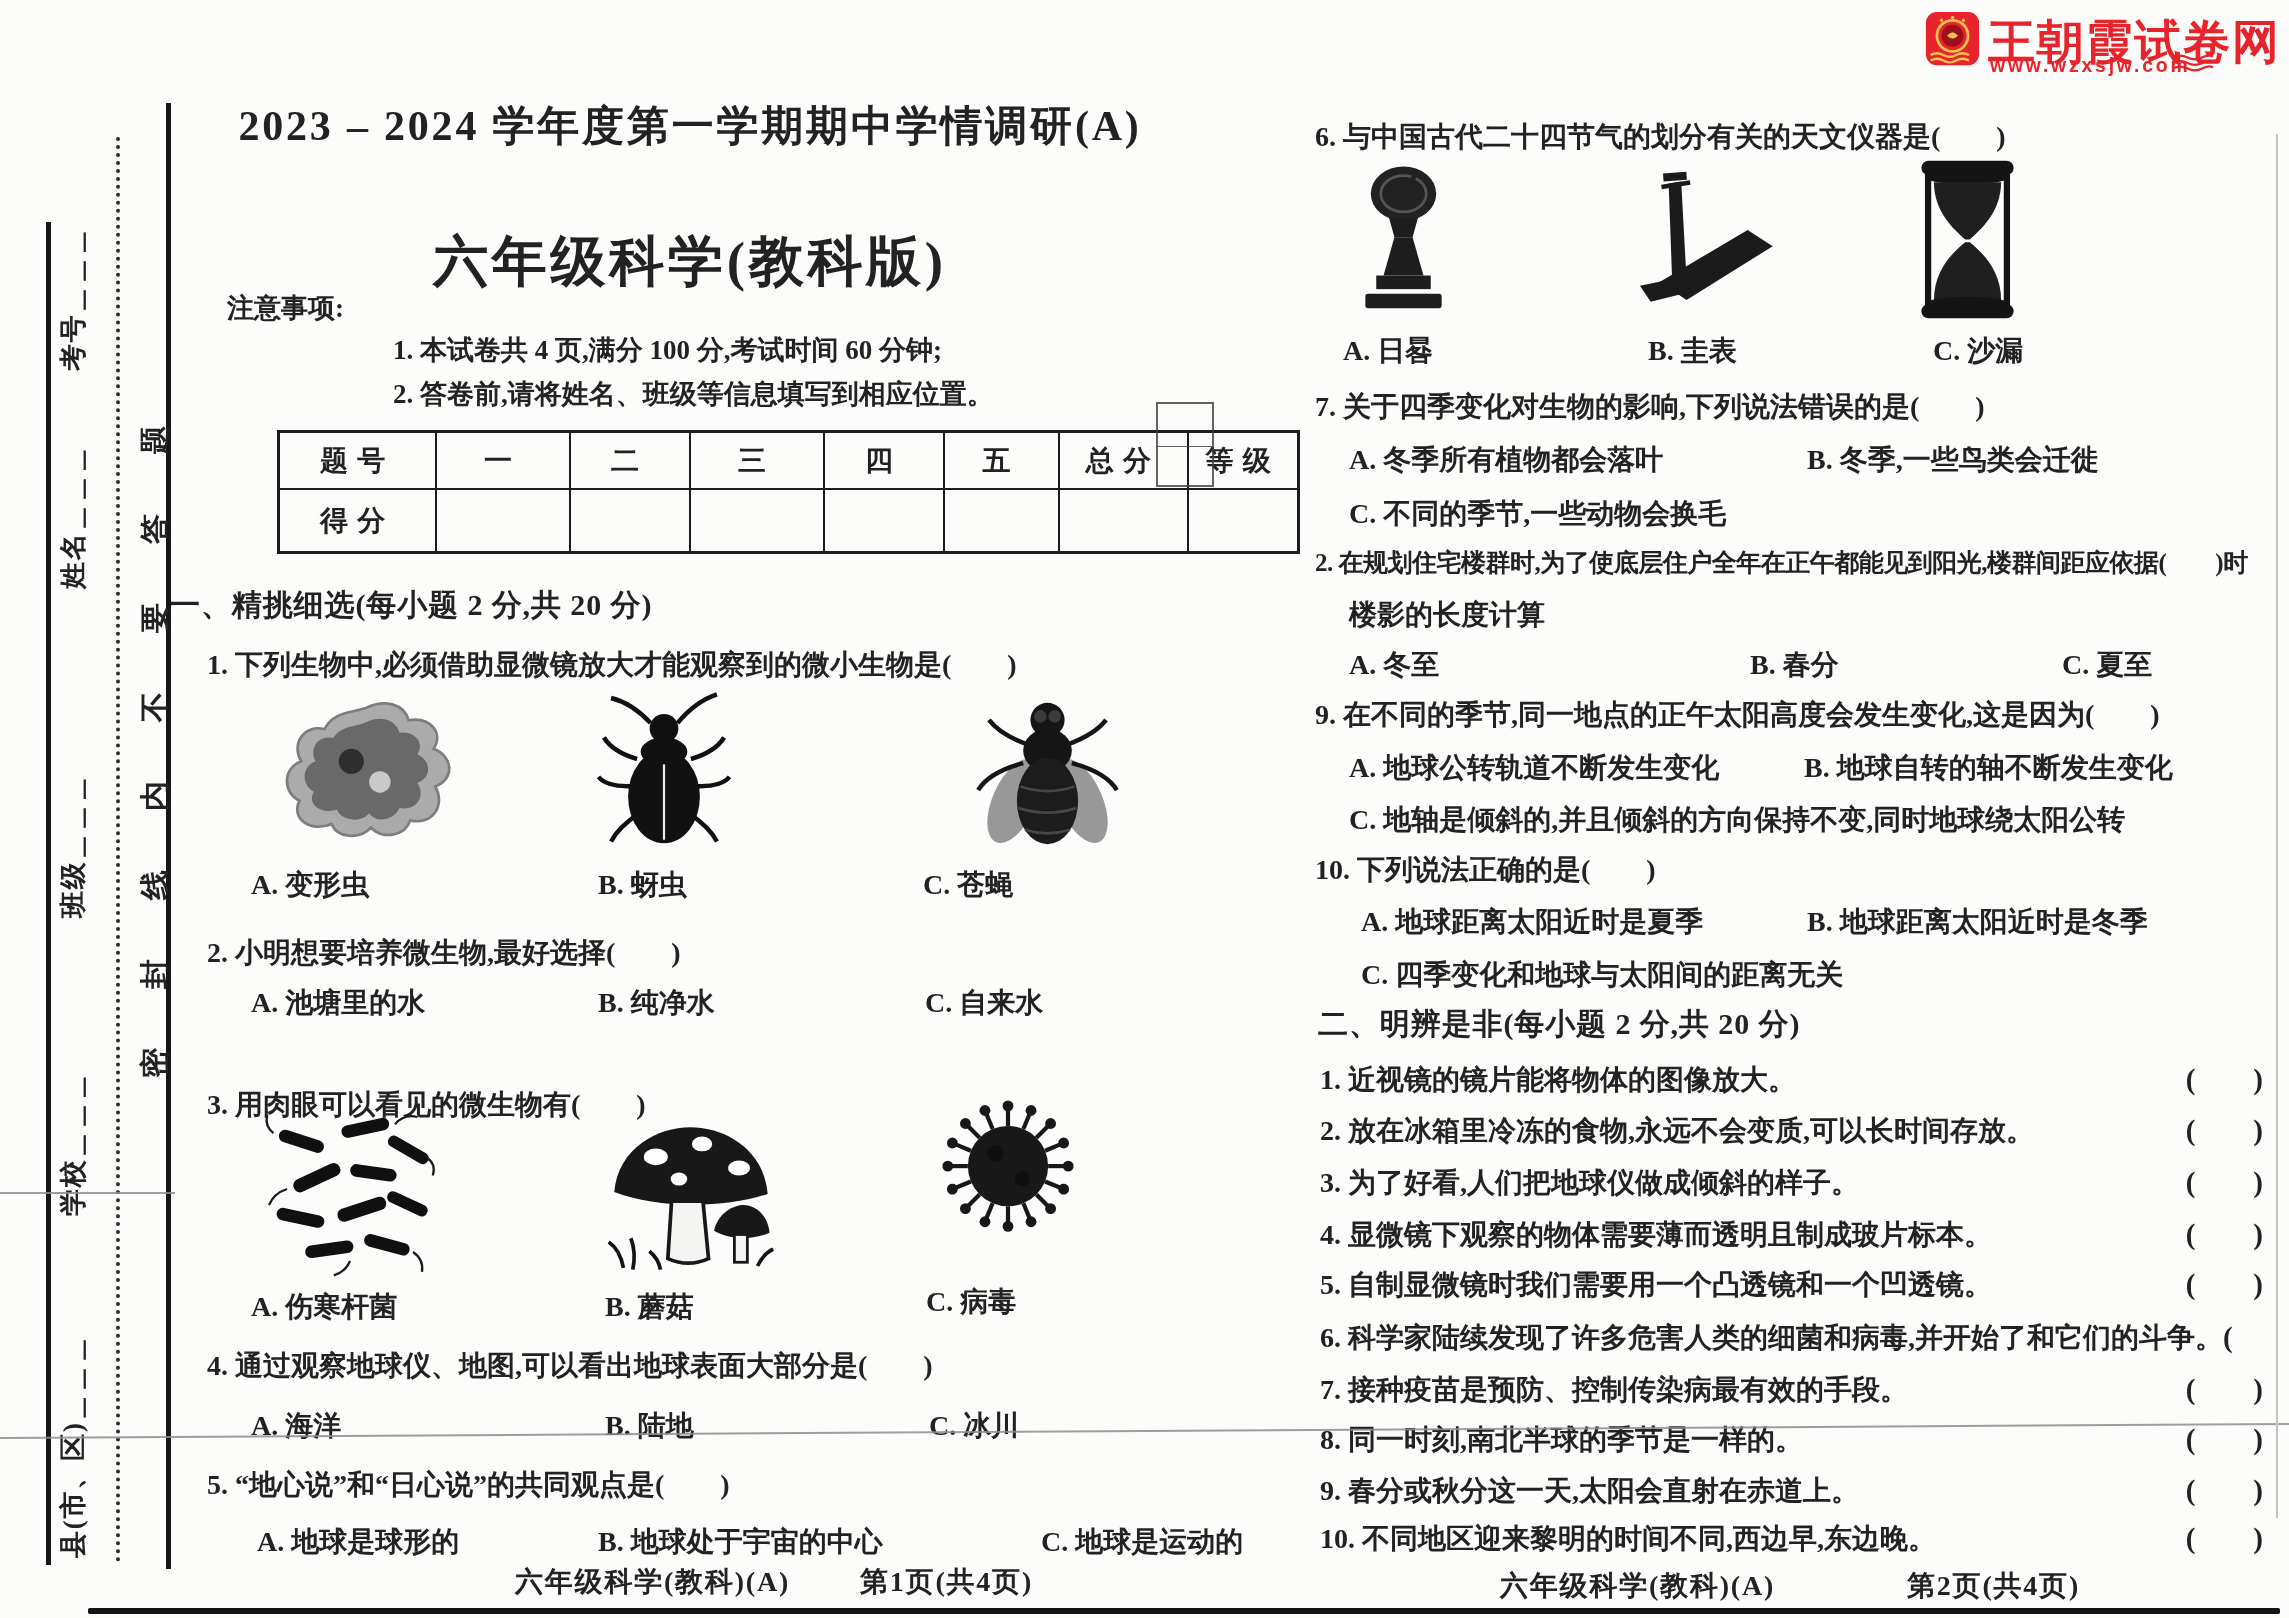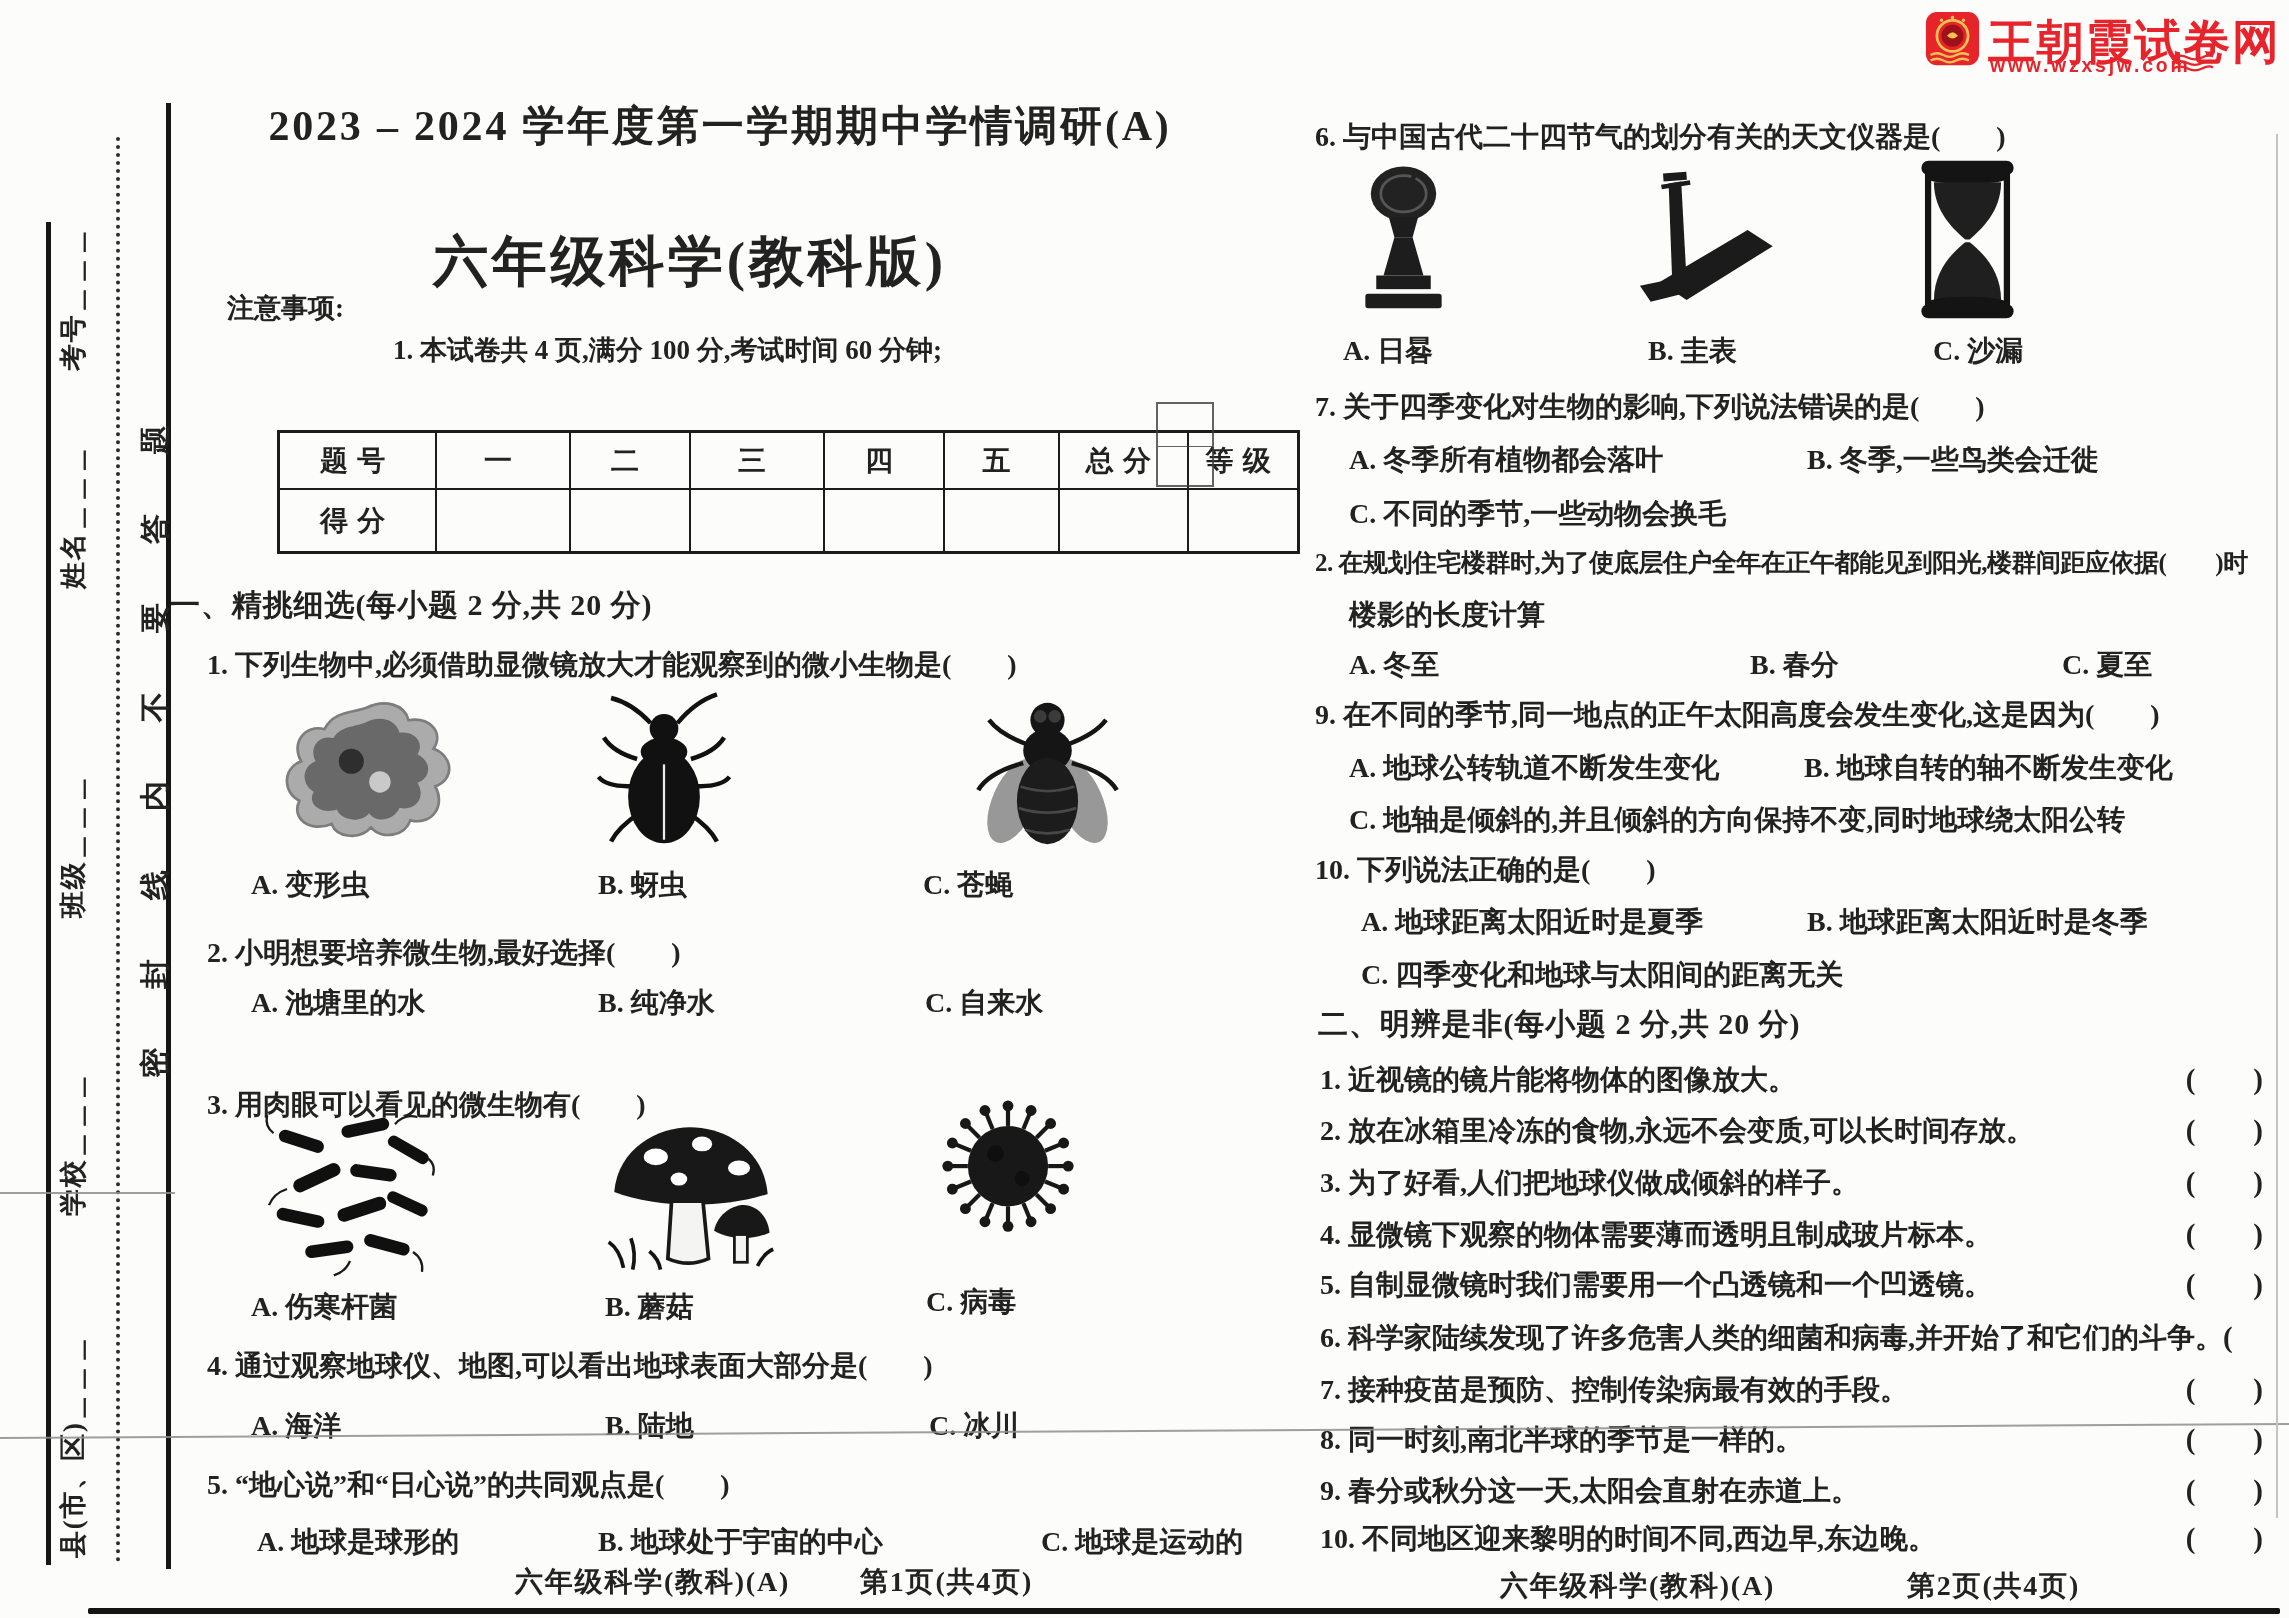--- a/index.html
+++ b/index.html
@@ -75,25 +75,26 @@
   <div class="abs site" style="left:1988px;top:11px;">王朝霞试卷网</div>
   <div class="abs url" style="left:1990px;top:54px;">www.wzxsjw.com</div>
   <svg class="abs" style="left:2171px;top:53px;" width="44" height="20" viewBox="0 0 48 22">
     <g stroke="#e7232b" stroke-width="2.5" fill="none">
       <path d="M2,5 Q10,1 18,5 T34,5 T46,4"></path>
       <path d="M2,11 Q10,7 18,11 T34,11 T46,10"></path>
       <path d="M2,17 Q10,13 18,17 T34,17 T46,16"></path>
     </g>
   </svg>
 
-  <div class="abs t title center" style="left:165px;top:98px;width:1038px;padding-left:36px;">2023 – 2024 学年度第一学期期中学情调研(A)</div>
+  <div class="abs t title center" style="left:171px;top:98px;width:1038px;">2023 – 2024 学年度第一学期期中学情调研(A)</div>
   <div class="abs t subtitle center" style="left:171px;top:225px;width:1038px;">六年级科学(教科版)</div>
 
   <div class="abs t note" style="left:227px;top:290px;">注意事项:</div>
   <div class="abs t note" style="left:393px;top:332px;">1. 本试卷共 4 页,满分 100 分,考试时间 60 分钟;</div>
+  <div class="abs t note" style="left:393px;top:376px;">2. 答卷前,请将姓名、班级等信息填写到相应位置。</div>
 
   <table class="score abs" style="left:277px;top:430px;width:1020px;">
     <colgroup>
       <col style="width:157px">
         <col style="width:134px">
         <col style="width:120px">
         <col style="width:134px">
       <col style="width:120px">
         <col style="width:115px">
         <col style="width:129px">

